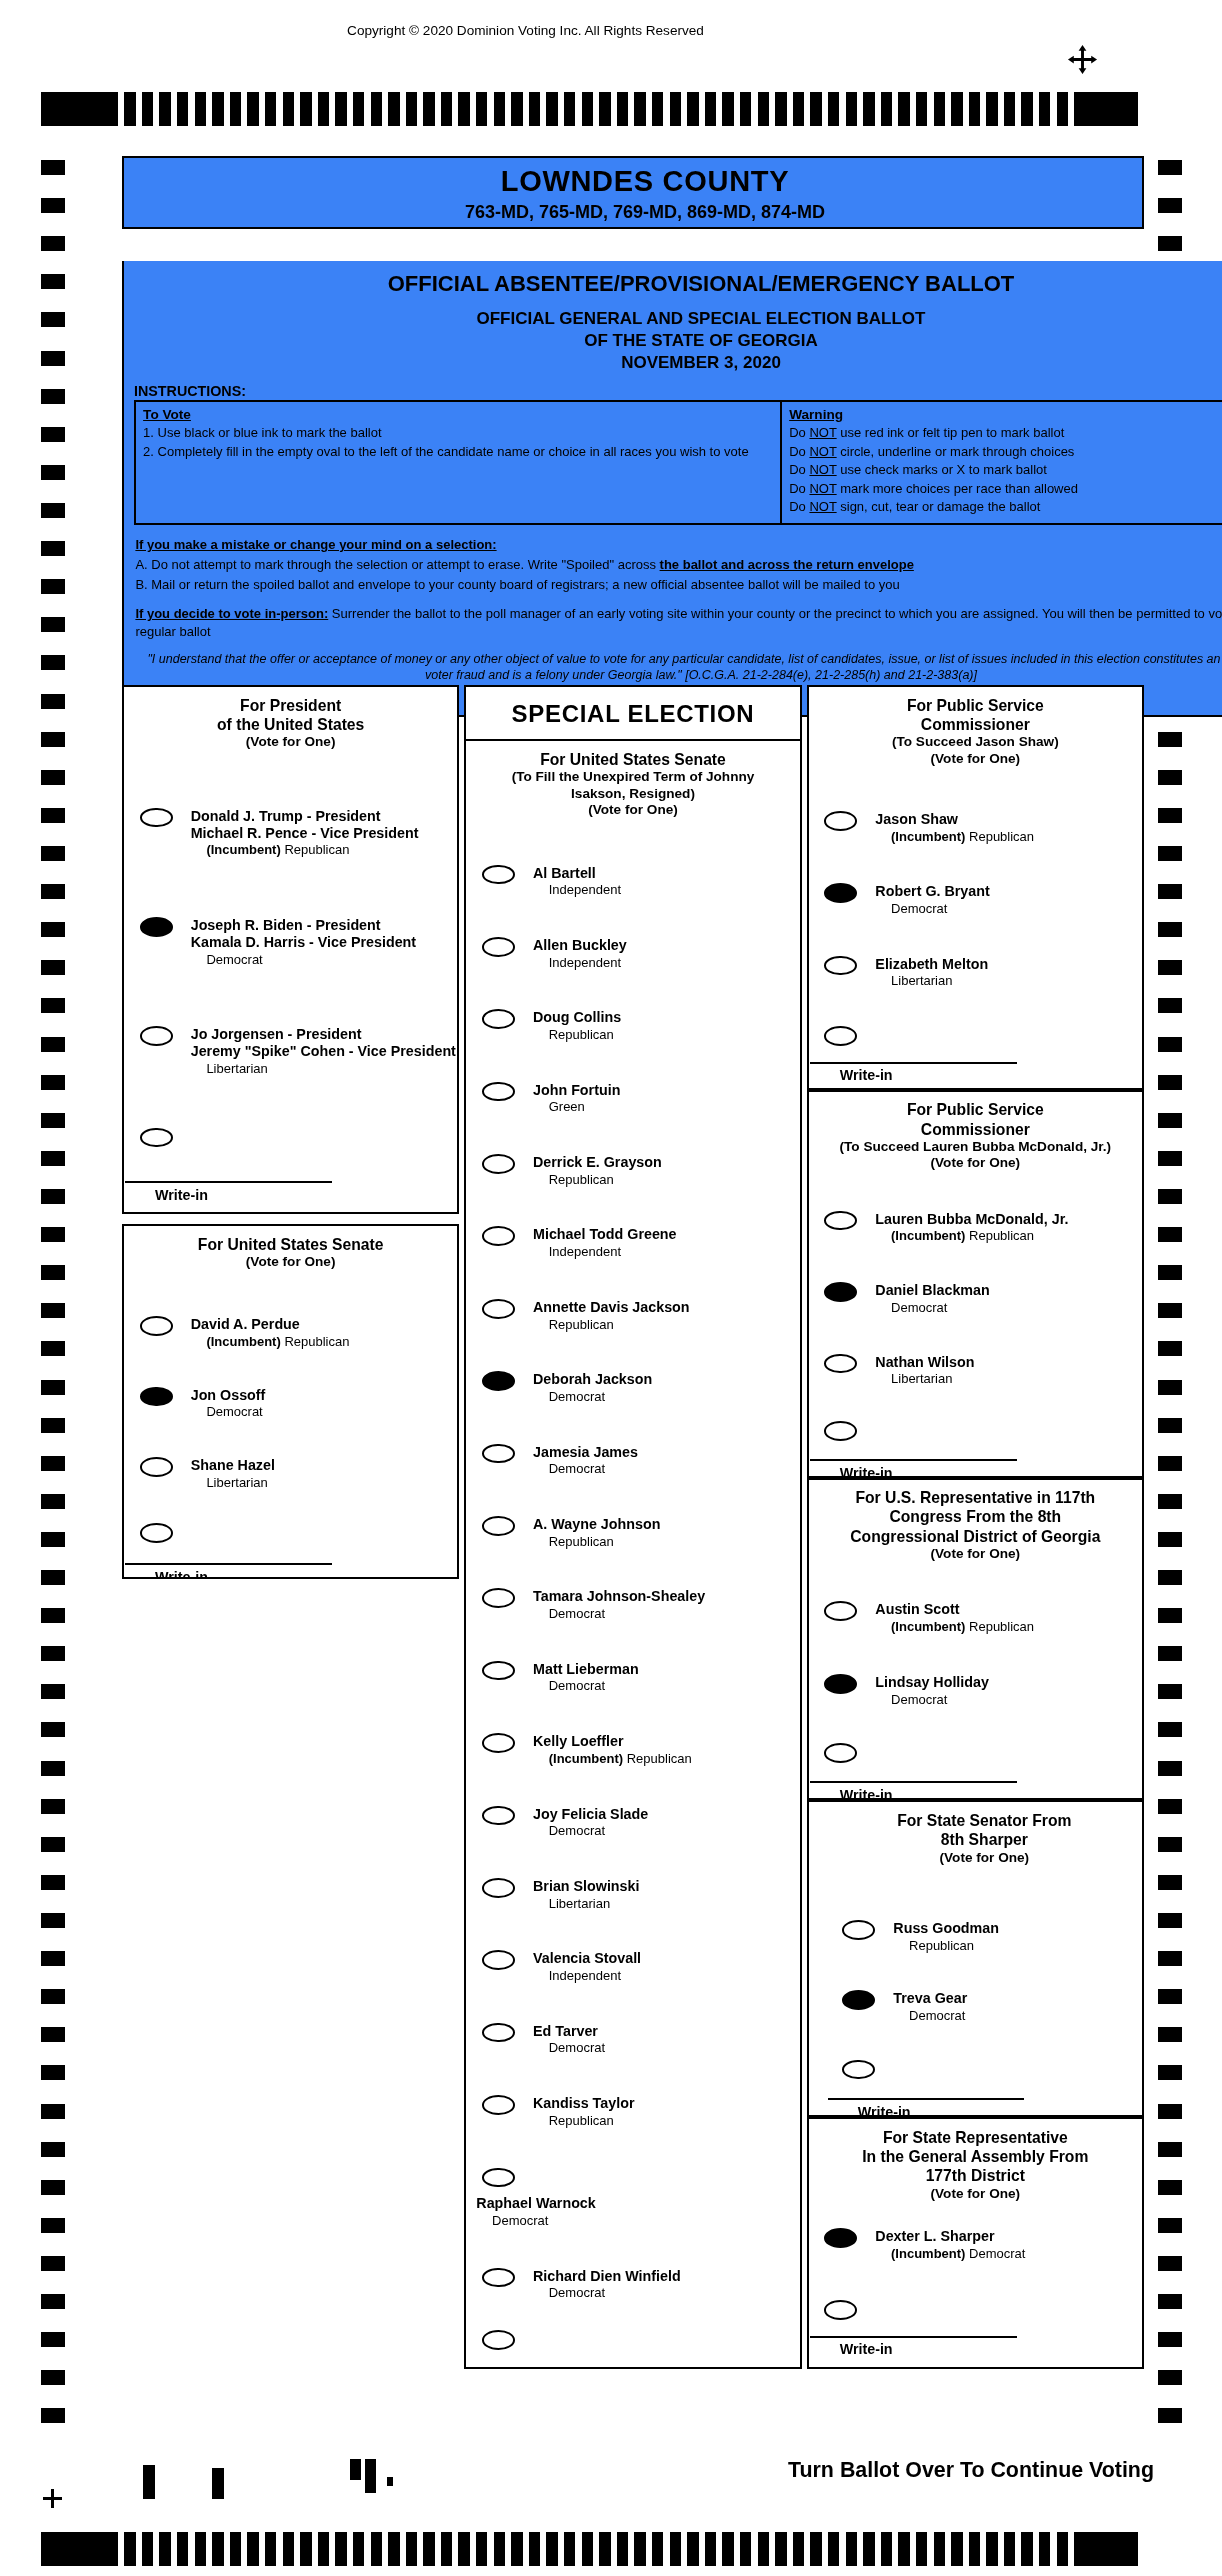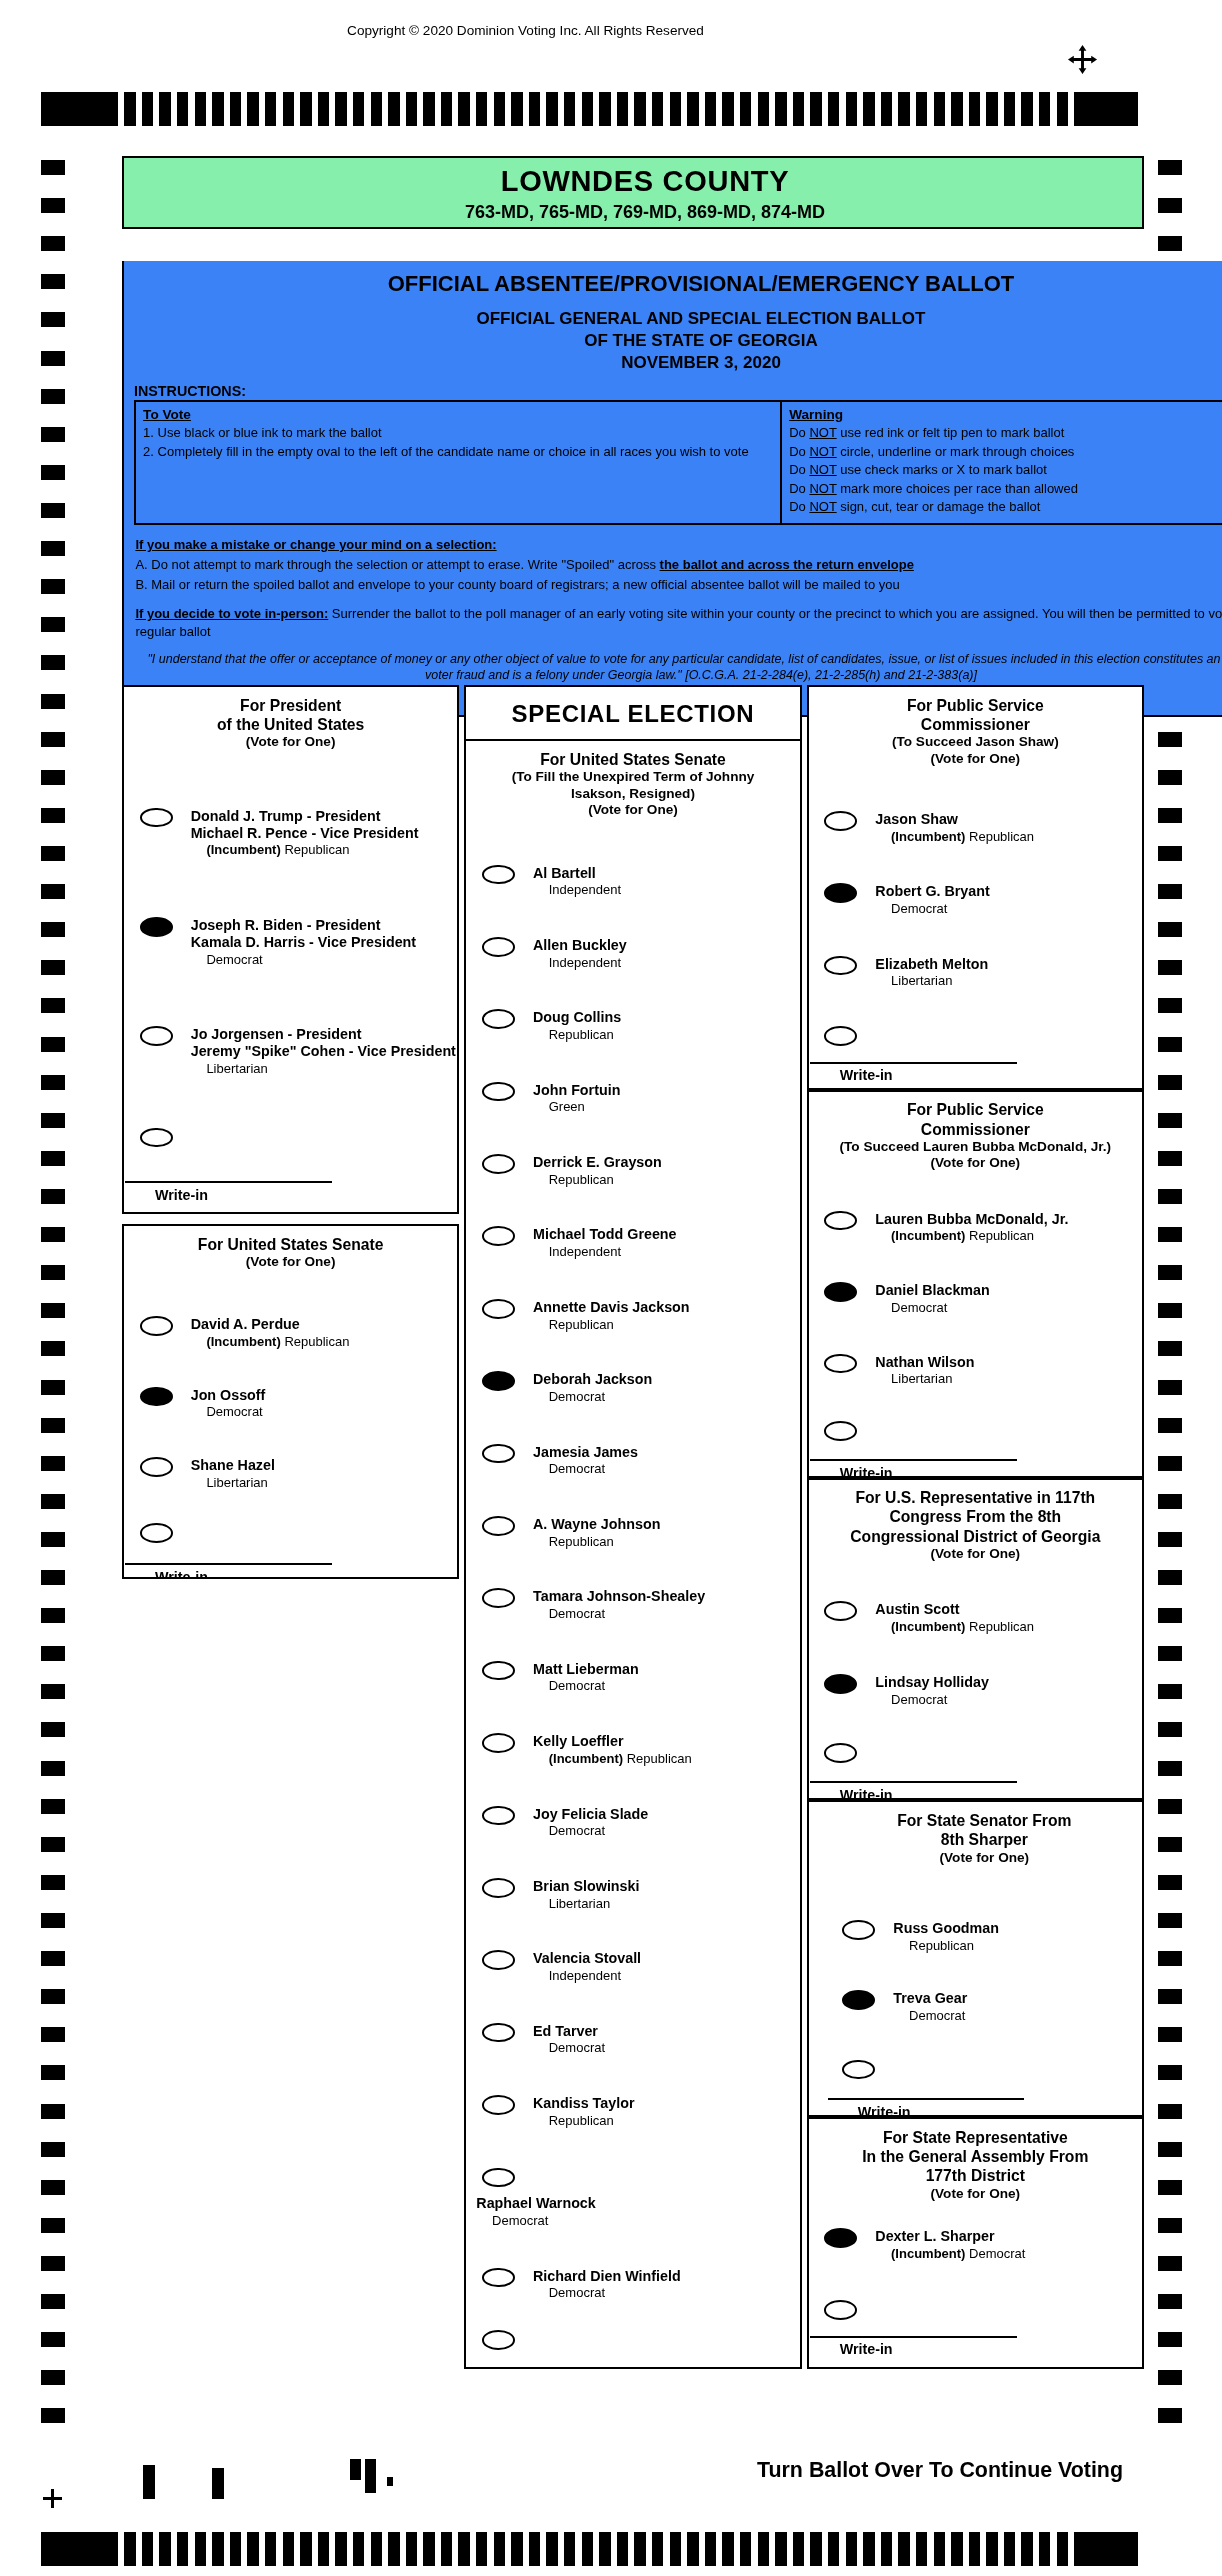--- a/index.html
+++ b/index.html
@@ -19,21 +19,21 @@
   .timing-band{position:absolute;left:41px;width:1098px;height:34px;display:flex;justify-content:space-between;}
   .tblock{background:#000;height:100%;}
   .w1{width:77px;}.w2{width:64px;}
   .tbar{background:#000;height:100%;width:11.4px;}
   .timing-side{position:absolute;top:160px;height:2264px;width:23.6px;display:flex;flex-direction:column;justify-content:space-between;}
   .tsq{width:23.6px;height:15px;background:#000;}
   .idmark{position:absolute;background:#000;}
 
   
   .header-box{position:absolute;left:122px;top:156px;width:1022px;height:73px;
-              border:2.1px solid #000;box-sizing:border-box;text-align:center;background:#86efac;padding-left:24px;}
+              border:2.1px solid #000;box-sizing:border-box;text-align:center;background:#3b82f6;padding-left:24px;}
   .county{margin-top:7.1px;font-size:29px;font-weight:bold;letter-spacing:0.7px;}
   .precincts{margin-top:3.6px;font-size:18px;font-weight:bold;}
 
   .main-box{position:absolute;left:122px;top:229px;width:1158px;height:456px;
             border:2.1px solid #000;border-top:none;box-sizing:border-box;background:#3b82f6;margin-top:32px;}
   .ballot-type{margin-top:10px;text-align:center;font-weight:bold;font-size:22px;}
   .title-wrap{margin-top:11.4px;}
   .title-line{text-align:center;font-weight:bold;font-size:17px;line-height:22px;}
   .instr-label{margin:8.6px 0 1.4px 10px;font-weight:bold;font-size:14.3px;}
   .instr-table{margin:1.4px 10px 0 10px;border:2.1px solid #000;display:flex;}
@@ -61,21 +61,21 @@
   .oval{display:inline-block;width:29px;height:15.7px;border:2.1px solid #000;border-radius:50%;
         margin-left:15.7px;flex:none;background:#fff;box-sizing:content-box;}
   .oval.filled{background:#000;}
   .cand-text{margin-left:10px;}
   .cand-name{font-weight:bold;font-size:14.3px;line-height:17px;}
   .cand-party{font-size:13px;line-height:15.7px;margin-left:15.7px;margin-top:0.7px;}
   .writein-line{border-bottom:2.1px solid #000;width:62%;margin-left:1.4px;}
   .writein-label{font-weight:bold;font-size:14.3px;margin:3.6px 0 0 31px;}
 
   
-  .turn-over{position:absolute;top:2458px;left:408px;width:715px;text-align:right;
+  .turn-over{position:absolute;top:2458px;left:439px;width:715px;text-align:right;
              font-weight:bold;font-size:21.4px;}
 </style>
 </head>
 <body>
 
 <div class="page">
 
   <div class="copyright">Copyright © 2020 Dominion Voting Inc. All Rights Reserved</div>
 
   <svg class="reg-mark" viewBox="0 0 32 32">

